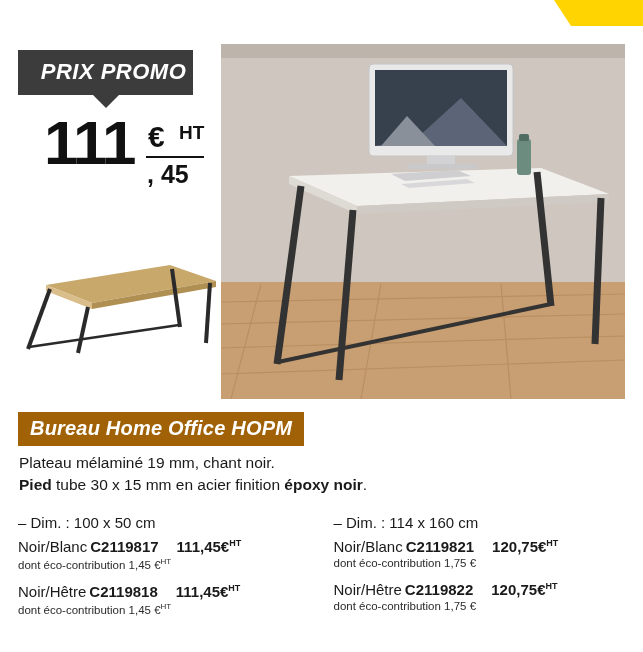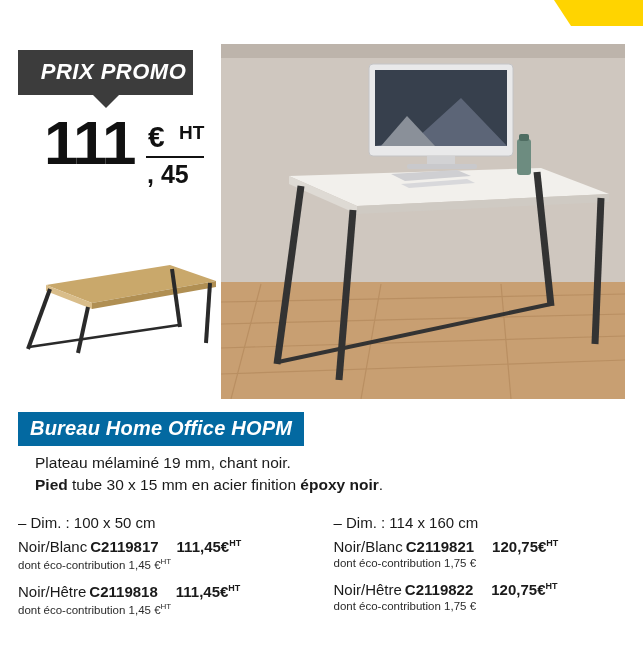--- a/index.html
+++ b/index.html
@@ -121,37 +121,36 @@
     left: 221px; top: 44px;
     width: 404px; height: 355px;
     background: #c9c2bb;
     overflow: hidden;
   }
 
   
   .title-bar {
     position: absolute;
     left: 18px; top: 412px;
-    background: #0369a1;
+    background: #a16207;
     color: #fff;
     font-size: 20px;
     font-weight: bold;
     padding: 5px 12px 6px 12px;
     font-style: italic;
     letter-spacing: .2px;
   }
 
   
   .desc {
     position: absolute;
     left: 19px; top: 452px;
     width: 600px;
     font-size: 15.5px;
     line-height: 1.42;
-    margin-left: 16px;
   }
   .desc b { font-weight: bold; }
 
   
   .cols {
     position: absolute;
     left: 18px; top: 514px;
     width: 610px;
     display: flex;
     gap: 21px;

